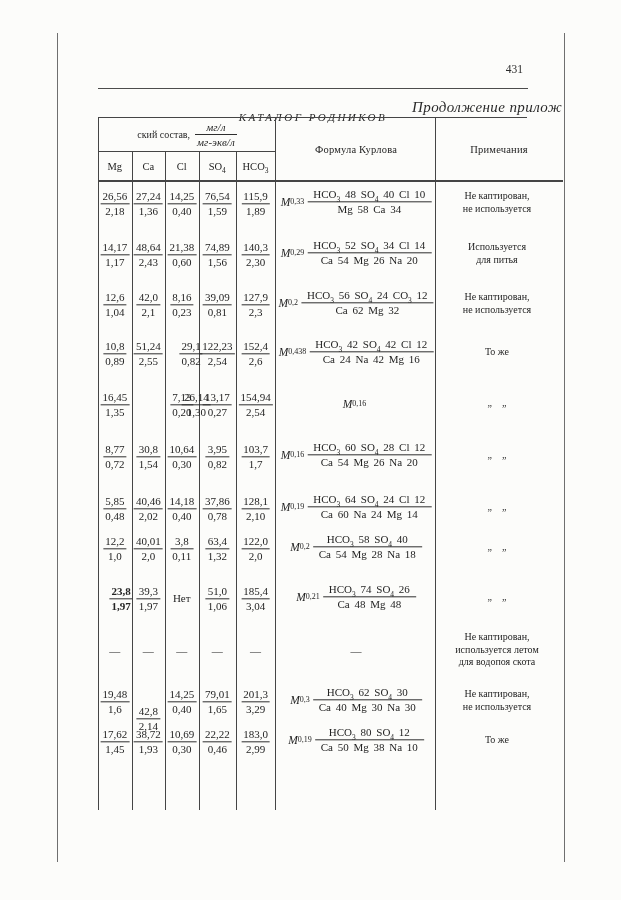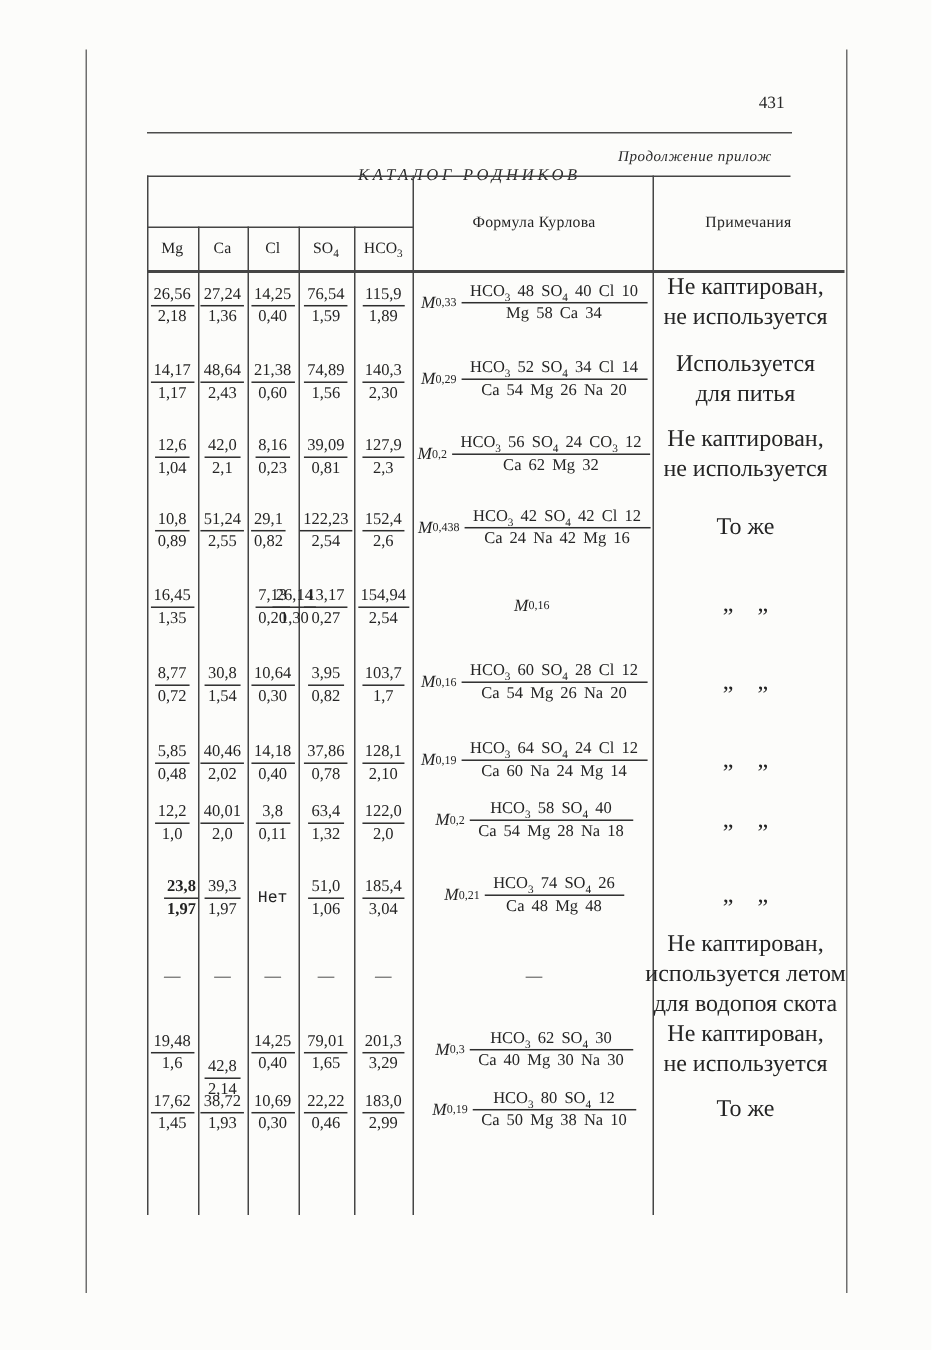--- a/index.html
+++ b/index.html
@@ -5,57 +5,65 @@
   html,body{margin:0;padding:0;background:#fff;}
   .sheet{position:relative;width:621px;height:900px;background:#fcfcfa;overflow:hidden;
          font-family:"Liberation Serif","DejaVu Serif",serif;color:#222;}
   .gutter-line{position:absolute;left:57px;top:33px;width:1.2px;height:829px;background:#6f6f6f;}
   .edge-line{position:absolute;left:564px;top:33px;width:1.2px;height:829px;background:#6f6f6f;}
   .runhead{position:absolute;left:98px;top:63px;width:430px;height:15px;}
   .rh-title{position:absolute;left:50%;transform:translateX(-50%);font-style:italic;
             font-size:11px;letter-spacing:2.5px;white-space:nowrap;color:#2a2a2a;margin-top:48px;}
   .rh-num{position:absolute;right:5px;top:0;font-size:11.5px;color:#2a2a2a;}
   .rh-rule{position:absolute;left:98px;top:88px;width:430px;height:1.4px;background:#4c4c4c;}
-  .cont-note{position:absolute;top:99px;left:412px;font-style:italic;font-size:10px;
+  .cont-note{position:absolute;top:99px;left:412px;font-style:italic;font-size:15px;
              letter-spacing:0.4px;color:#2a2a2a;}
   .tline{position:absolute;background:#454545;}
   .comp-head{position:absolute;left:99px;top:119px;width:176px;height:31px;display:flex;
              align-items:center;justify-content:center;gap:5px;font-size:10px;color:#262626;}
   .unitfrac{font-style:italic;font-size:7.5px;line-height:1.15;}
   .cellanchor{position:absolute;transform:translate(-50%,-50%);text-align:center;white-space:nowrap;color:#242424;}
   .ion-head{font-size:10.5px;}
   .kurlov-head{left:356px;top:149px;font-size:10.5px;letter-spacing:0.2px;}
   .notes-head{left:499px;top:149px;font-size:10.5px;letter-spacing:0.2px;}
   .trow{position:absolute;left:0;width:621px;height:0;}
   .frac{display:inline-flex;flex-direction:column;align-items:center;line-height:1.15;font-size:11px;}
   .frac .fv{padding:0 2px;}
   .fbar{align-self:stretch;height:1.1px;background:#2e2e2e;margin:0.5px 0;}
   .single{font-size:11px;}
   .kwrap{display:inline-flex;align-items:center;}
   .msym{font-style:italic;font-size:11.5px;}
   sub{font-size:7.5px;line-height:0;}
   .msub{font-size:8px;margin-right:3px;}
   .kfrac{font-size:11px;word-spacing:2px;}
   .kfrac .fv{padding:0 6px;}
-  .note-cell{white-space:pre-line;width:134px;font-size:16px;line-height:1.25;}
+  .note-cell{white-space:pre-line;width:134px;font-size:10px;line-height:1.25;}
 </style>
 </head>
 <body>
 
 <div class="sheet">
   <div class="gutter-line"></div>
   <div class="edge-line"></div>
 
   <div class="runhead">
     <span class="rh-title">КАТАЛОГ РОДНИКОВ</span>
     <span class="rh-num">431</span>
   </div>
   <div class="rh-rule"></div>
   <div class="cont-note">Продолжение прилож</div>
 
+  <div class="comp-head">
+    <span>ский состав,</span>
+    <span class="frac unitfrac">
+      <span class="fv">мг/л</span>
+      <span class="fbar"></span>
+      <span class="fv">мг-экв/л</span>
+    </span>
+  </div>
 
   <div class="cellanchor kurlov-head">Формула Курлова</div>
   <div class="cellanchor notes-head">Примечания</div>
 
   <div id="lines">
       <div class="tline" style="left: 98px; top: 117px; width: 429px; height: 1.2px;"></div>
       <div class="tline" style="left: 98px; top: 151px; width: 178px; height: 1px;"></div>
       <div class="tline" style="left: 98px; top: 180px; width: 465px; height: 1.6px;"></div>
       <div class="tline" style="left: 97.5px; top: 117px; width: 1.2px; height: 693px;"></div>
       <div class="tline" style="left: 131.5px; top: 151px; width: 1.1px; height: 659px;"></div>
@@ -191,21 +199,21 @@
         <div class="cellanchor" style="left: 114.75px; top: 0px;"><span class="frac">
        <span class="fv">10,8</span>
        <span class="fbar"></span>
        <span class="fv">0,89</span>
      </span></div>
         <div class="cellanchor" style="left: 148.25px; top: 0px;"><span class="frac">
        <span class="fv">51,24</span>
        <span class="fbar"></span>
        <span class="fv">2,55</span>
      </span></div>
-        <div class="cellanchor" style="left: 179px; top: 0px;"><span class="frac">
+        <div class="cellanchor" style="left: 191px; top: 0px;"><span class="frac">
        <span class="fv">29,1</span>
        <span class="fbar"></span>
        <span class="fv">0,82</span>
      </span></div>
         <div class="cellanchor" style="left: 217.25px; top: 0px;"><span class="frac">
        <span class="fv">122,23</span>
        <span class="fbar"></span>
        <span class="fv">2,54</span>
      </span></div>
         <div class="cellanchor" style="left: 255.5px; top: 0px;"><span class="frac">
@@ -371,21 +379,21 @@
         <div class="cellanchor" style="left: 121px; top: 0px; font-weight: bold;"><span class="frac">
        <span class="fv">23,8</span>
        <span class="fbar"></span>
        <span class="fv">1,97</span>
      </span></div>
         <div class="cellanchor" style="left: 148.25px; top: 0px;"><span class="frac">
        <span class="fv">39,3</span>
        <span class="fbar"></span>
        <span class="fv">1,97</span>
      </span></div>
-        <div class="cellanchor" style="left: 181.75px; top: 0px; font-family: Liberation Mono, monospace;"><span class="single">Нет</span></div>
+        <div class="cellanchor" style="left: 181.75px; top: 0px;"><span class="single">Нет</span></div>
         <div class="cellanchor" style="left: 217.25px; top: 0px; text-align: center;"><span class="frac">
        <span class="fv">51,0</span>
        <span class="fbar"></span>
        <span class="fv">1,06</span>
      </span></div>
         <div class="cellanchor" style="left: 255.5px; top: 0px;"><span class="frac">
        <span class="fv">185,4</span>
        <span class="fbar"></span>
        <span class="fv">3,04</span>
      </span></div>

